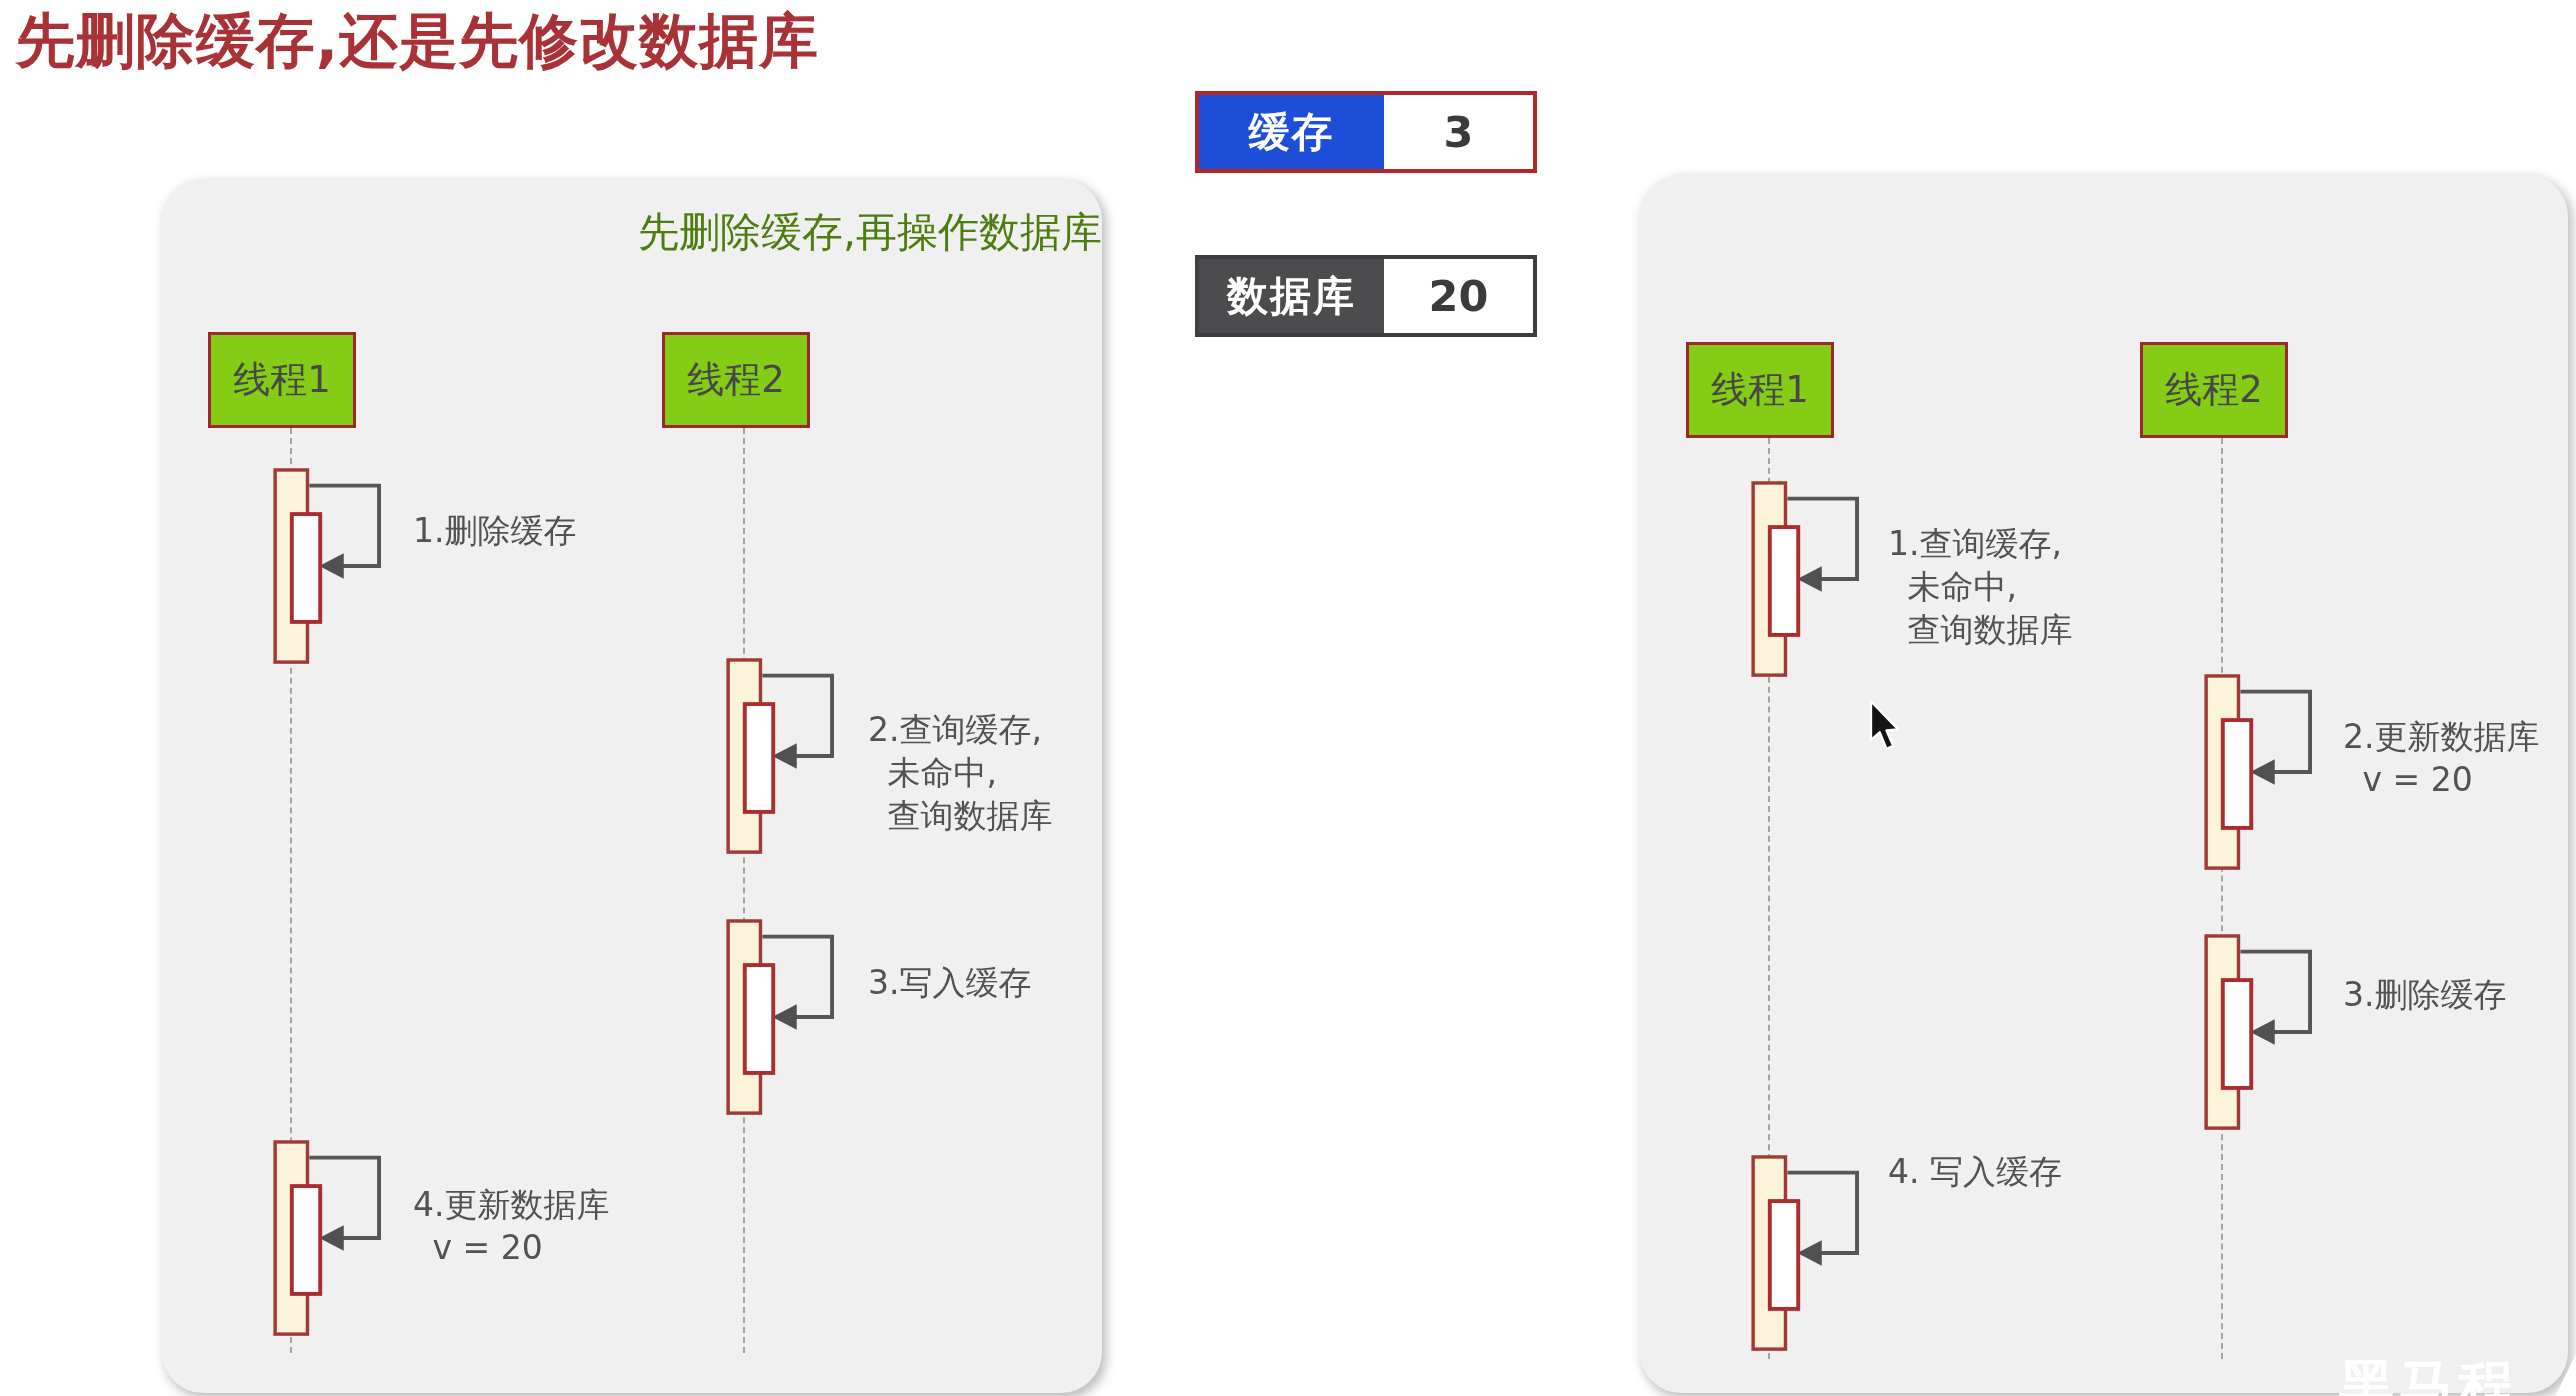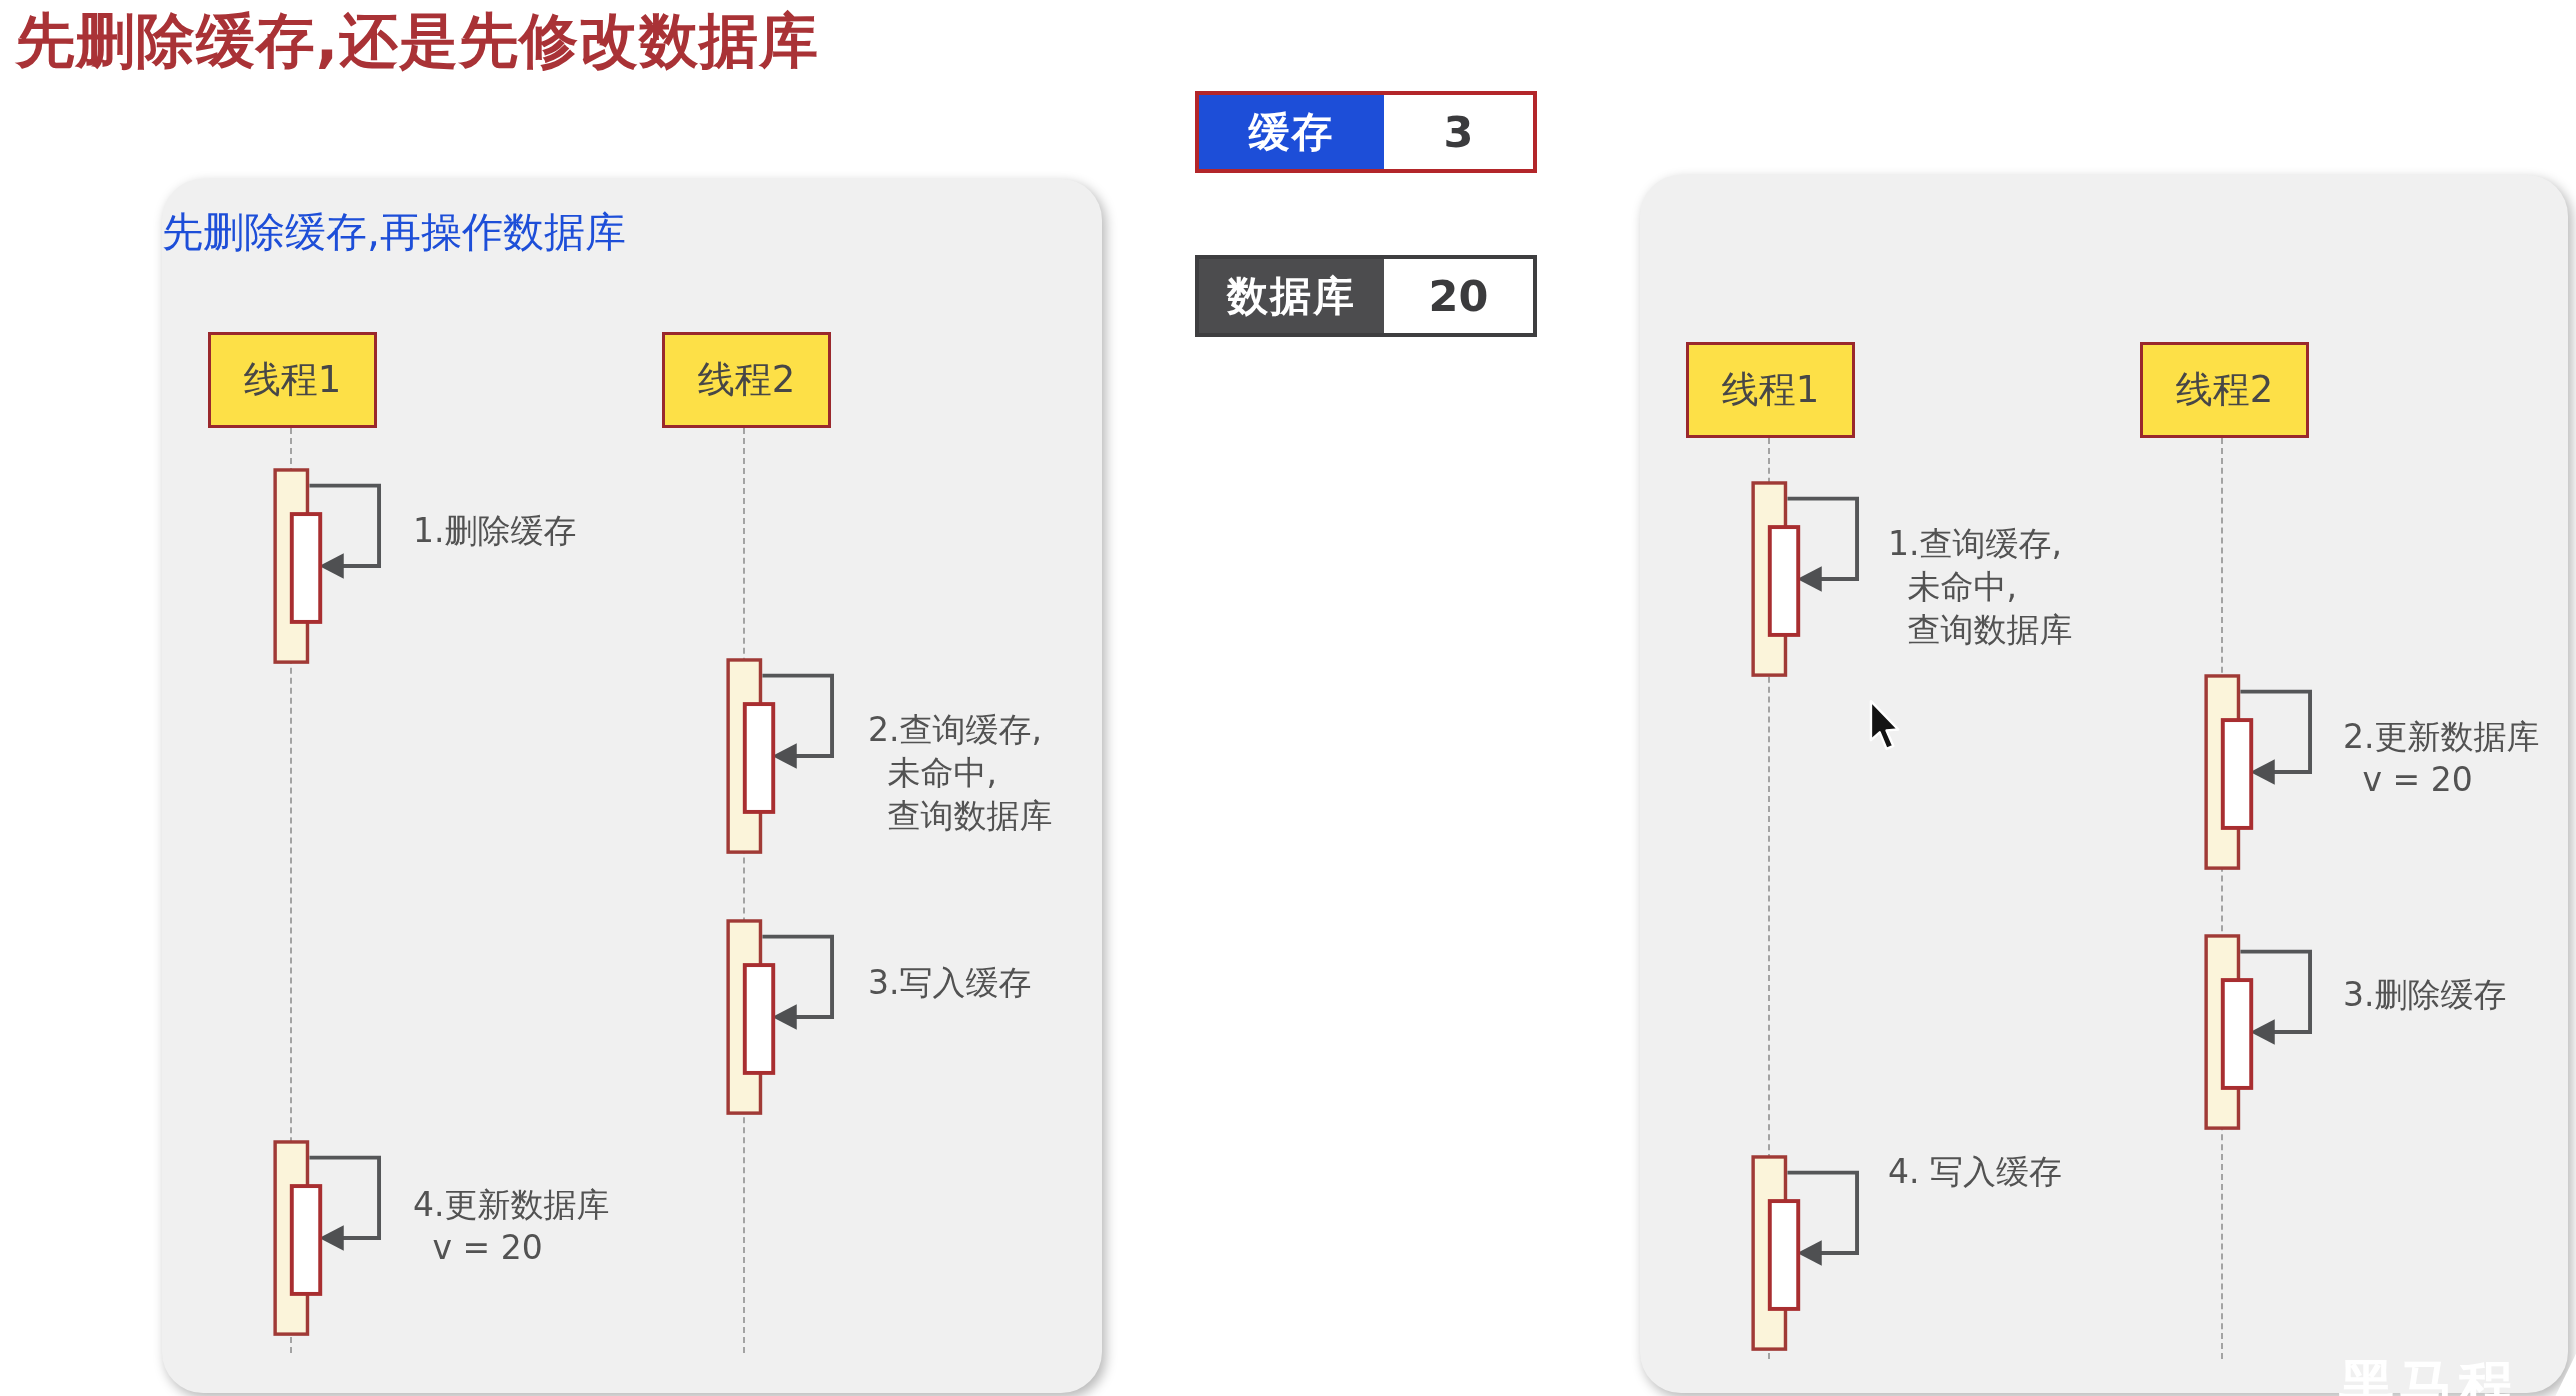--- a/index.html
+++ b/index.html
@@ -19,25 +19,25 @@
   .legend-cache .legend-label{background:#1d4ed8;}
   .legend-db .legend-label{background:#4C4C4E;}
   .legend-value{flex:1;background:#ffffff;display:flex;align-items:center;justify-content:center;
                 font-size:43px;font-weight:700;color:#3B3B3D;}
 
   
   .panel{position:absolute;background:#F0F0F0;border-radius:41px;
          box-shadow:3.9px 4.9px 11.8px rgba(0,0,0,0.28);}
   .panel-left{left:162px;top:179px;width:940px;height:1214px;}
   .panel-right{left:1640px;top:175px;width:928px;height:1218px;}
-  .panel-title{position:absolute;top:25.5px;left:0;right:0;text-align:left;
-               font-size:41px;color:#1d4ed8;font-weight:500;white-space:nowrap;}
+  .panel-title{position:absolute;top:25.5px;left:0;right:0;text-align:right;
+               font-size:41px;color:#4d7c0f;font-weight:500;white-space:nowrap;}
 
   
-  .thread-box{position:absolute;width:169px;height:96px;box-sizing:border-box;background:#fde047;
+  .thread-box{position:absolute;width:148px;height:96px;box-sizing:border-box;background:#84cc16;
               border:3.9px solid #9A282C;display:flex;align-items:center;justify-content:center;
               font-size:37px;color:#474747;}
   .lifeline{position:absolute;width:0;border-left:2.9px dashed #A3A3A3;}
 
   
   .act{position:absolute;width:167px;height:200px;}
   .act .outer{fill:#FBF4DA;stroke:#A03A36;stroke-width:3.5;}
   .act .inner{fill:#FFFFFF;stroke:#A82E30;stroke-width:4;}
   .act .loop{fill:none;stroke:#555658;stroke-width:4;}
   .act .arrow{fill:#4F5052;stroke:none;}

